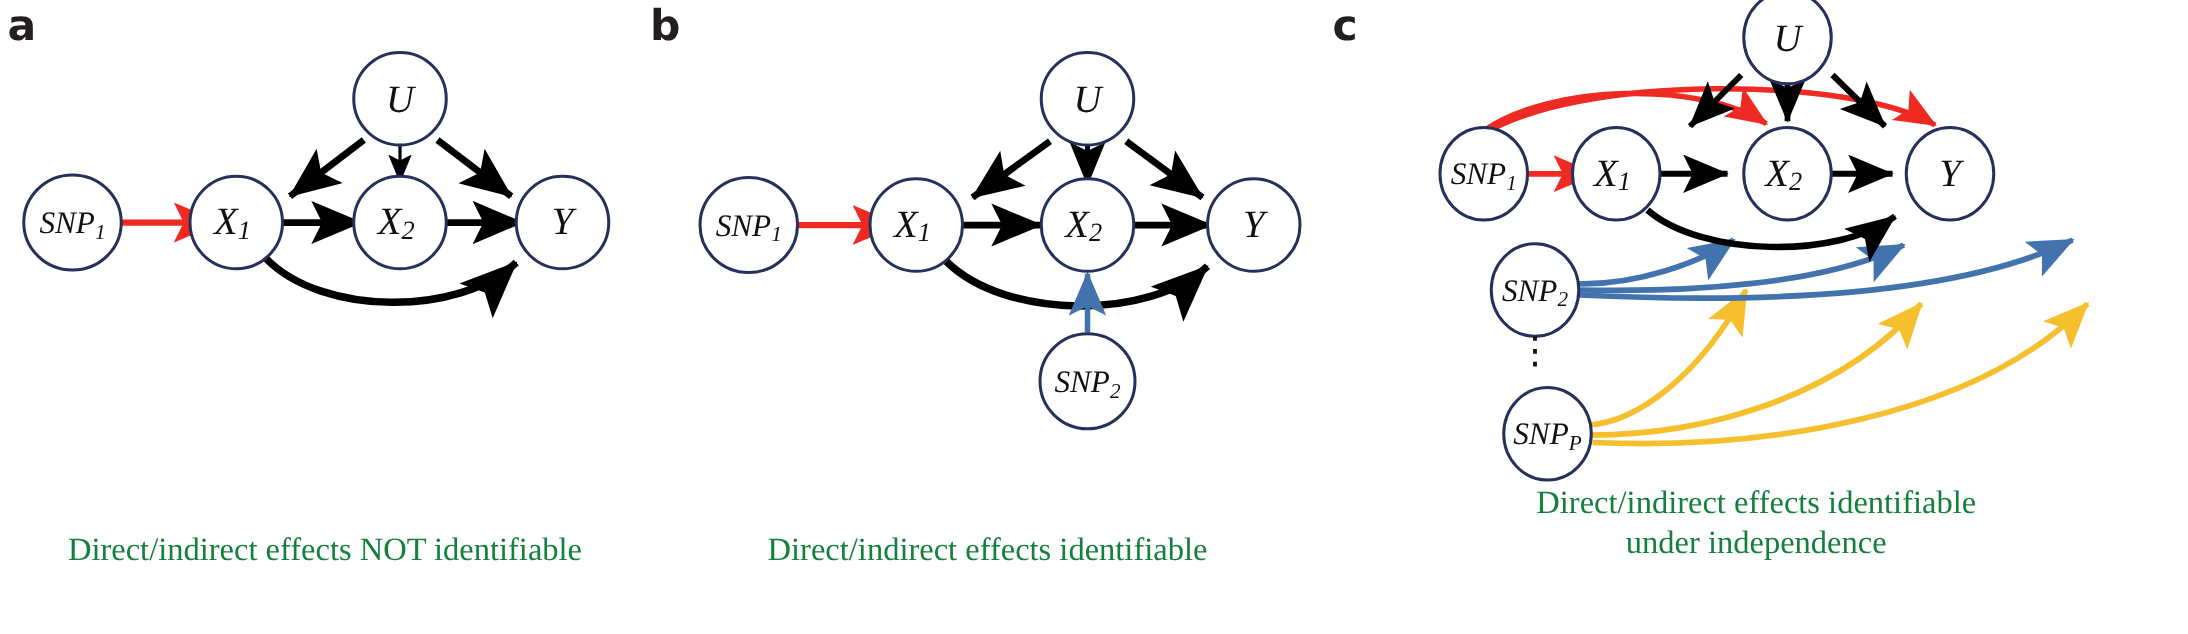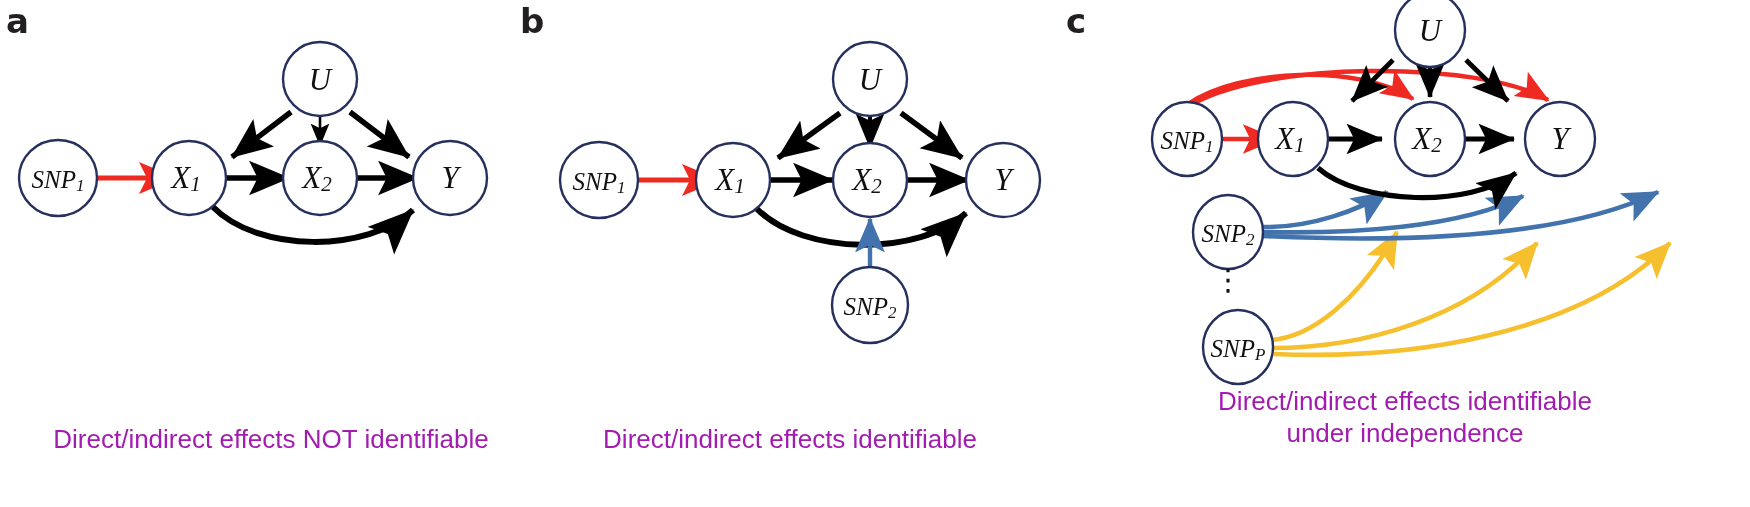--- a/index.html
+++ b/index.html
@@ -34,23 +34,23 @@
     font-family: "DejaVu Sans", sans-serif;
     font-weight: 700;
     font-size: 34px;
     color: #231f20;
     line-height: 1;
     letter-spacing: -0.5px;
   }
   .caption {
     position: absolute;
     text-align: center;
-    font-family: Liberation Sans, sans-serif;
+    font-family: Liberation Serif, serif;
     font-size: 26px;
-    color: #a21caf;
+    color: #15803d;
     line-height: 1.22;
     white-space: pre-line;
   }
   svg.dag {
     position: absolute;
     left: 0;
     top: 0;
     overflow: visible;
   }
   .node-circle {
@@ -137,21 +137,21 @@
       <g>
         <ellipse class="node-circle" cx="450" cy="178" rx="37" ry="37"></ellipse>
         <text class="node-label big" x="450" y="177">Y</text>
       </g>
       <g>
         <ellipse class="node-circle" cx="320" cy="79" rx="37" ry="37"></ellipse>
         <text class="node-label big" x="320" y="79">U</text>
       </g>
     </svg>
 
-    <div class="caption" style="left:0px; top:424px; width:520px;padding-left:11px;">Direct/indirect effects NOT identifiable</div>
+    <div class="caption" style="left:0px; top:424px; width:520px;">Direct/indirect effects NOT identifiable</div>
   </div>
 
   <div class="panel" id="panel-b">
     <div class="panel-letter" style="left:0px; top:4px;">b</div>
 
     <svg class="dag" width="540" height="400">
       <defs>
         <marker id="ahBlackB" markerWidth="9" markerHeight="9" refX="7.4" refY="3.2" orient="auto" markerUnits="strokeWidth">
           <path d="M0,0 L7.6,3.2 L0,6.4 L1.6,3.2 z" fill="#000000"></path>
         </marker>

